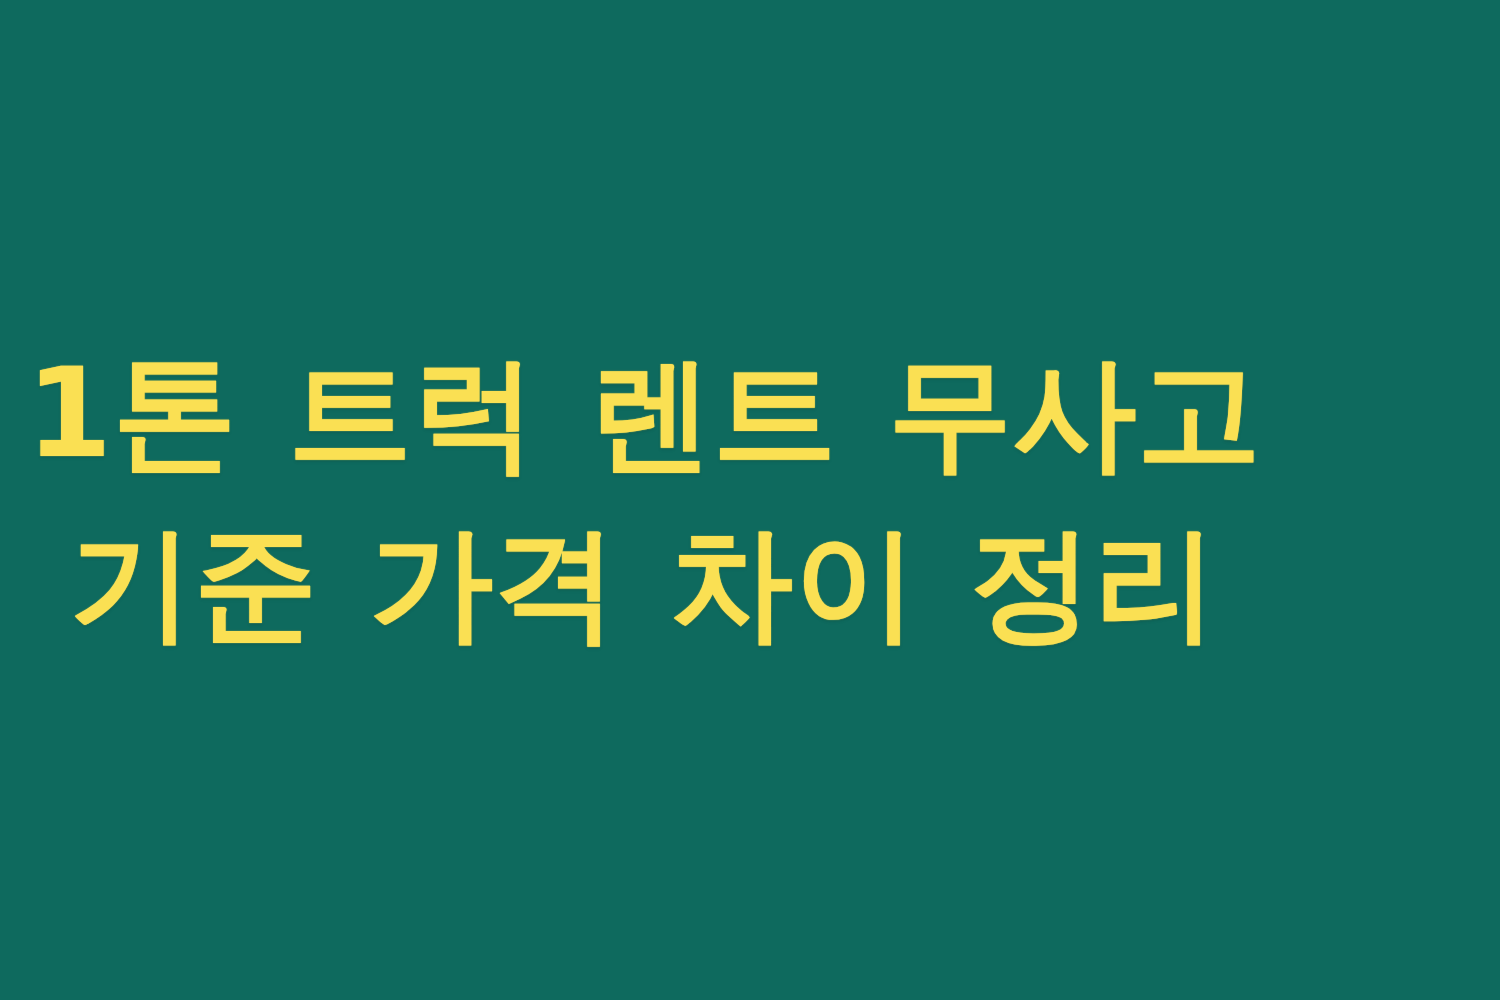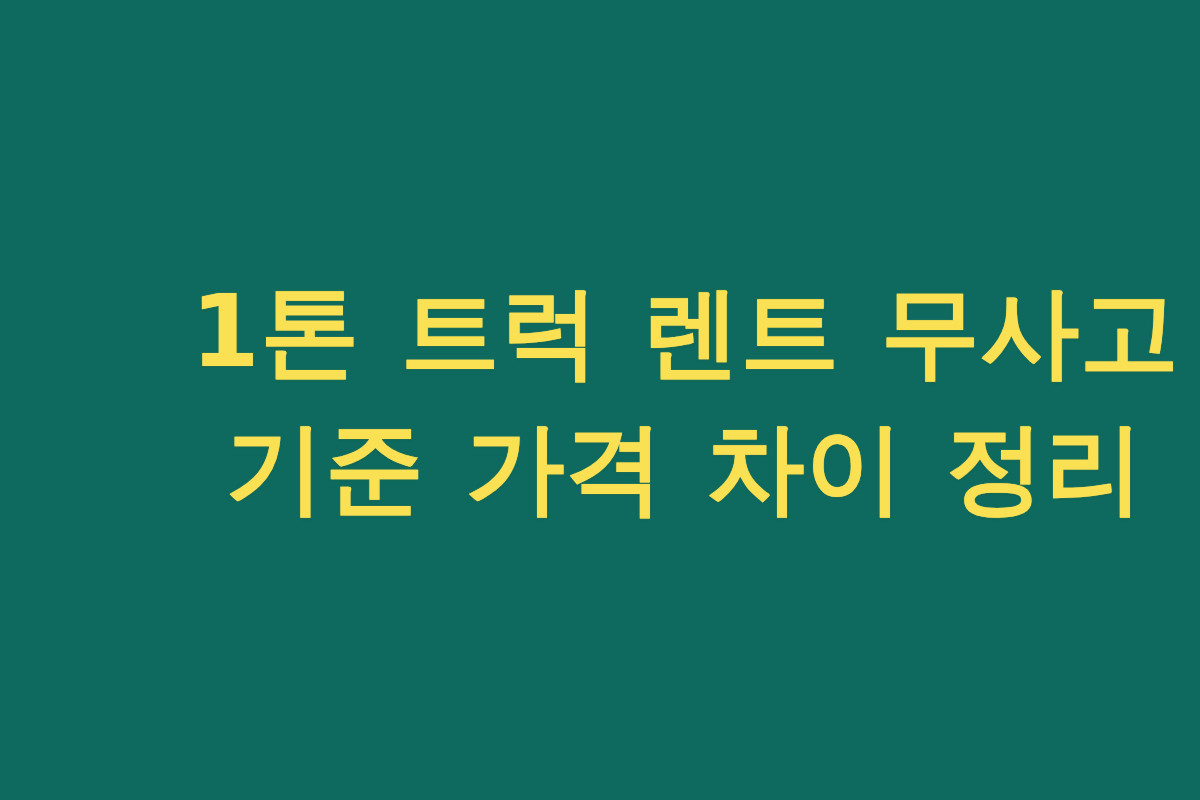--- a/index.html
+++ b/index.html
@@ -16,21 +16,21 @@
   }
 
   
   .title-card {
     position: relative;
     box-sizing: border-box;
     width: 1200px;
     height: 800px;
     display: flex;
     align-items: center;
-    justify-content: flex-end;
+    justify-content: flex-start;
     background-color: #0e6a5e;
   }
 
   
   .headline-block {
     width: 1030px;
     margin: 0;
     padding: 0;
     text-align: center;
   }

